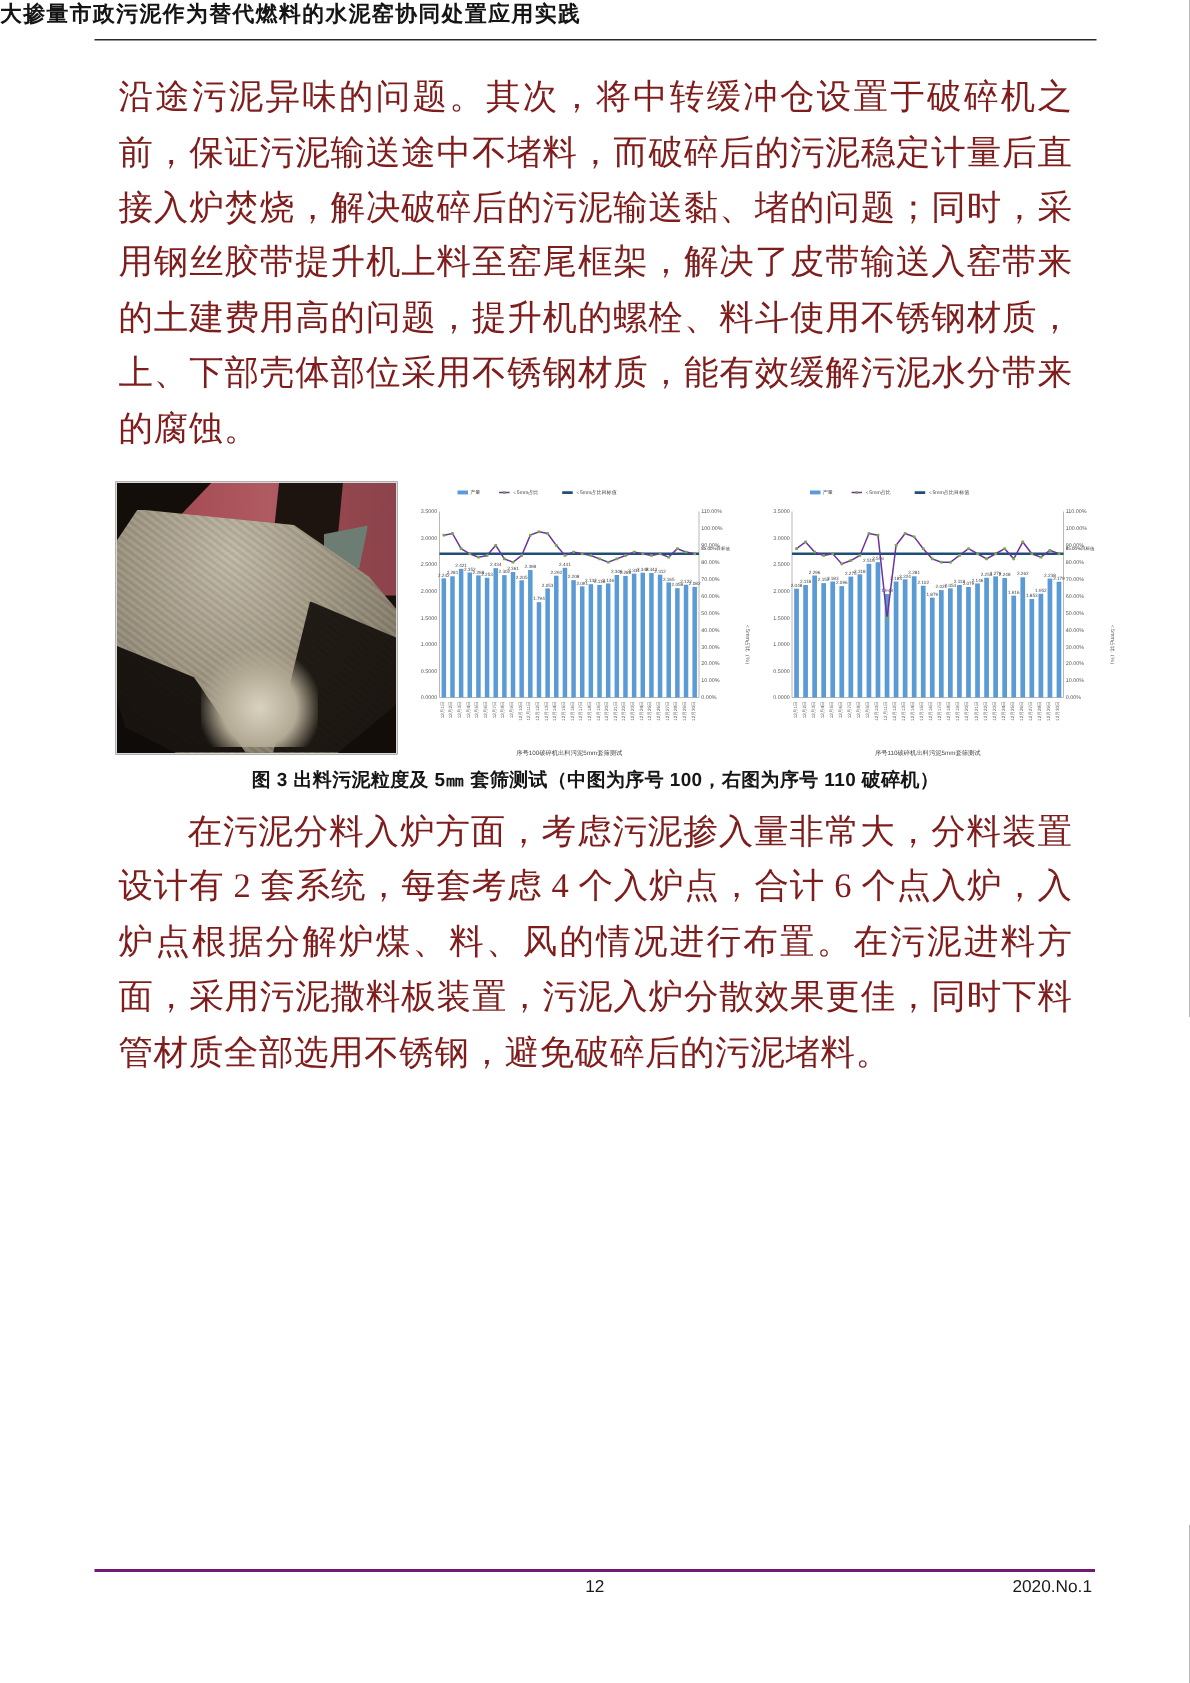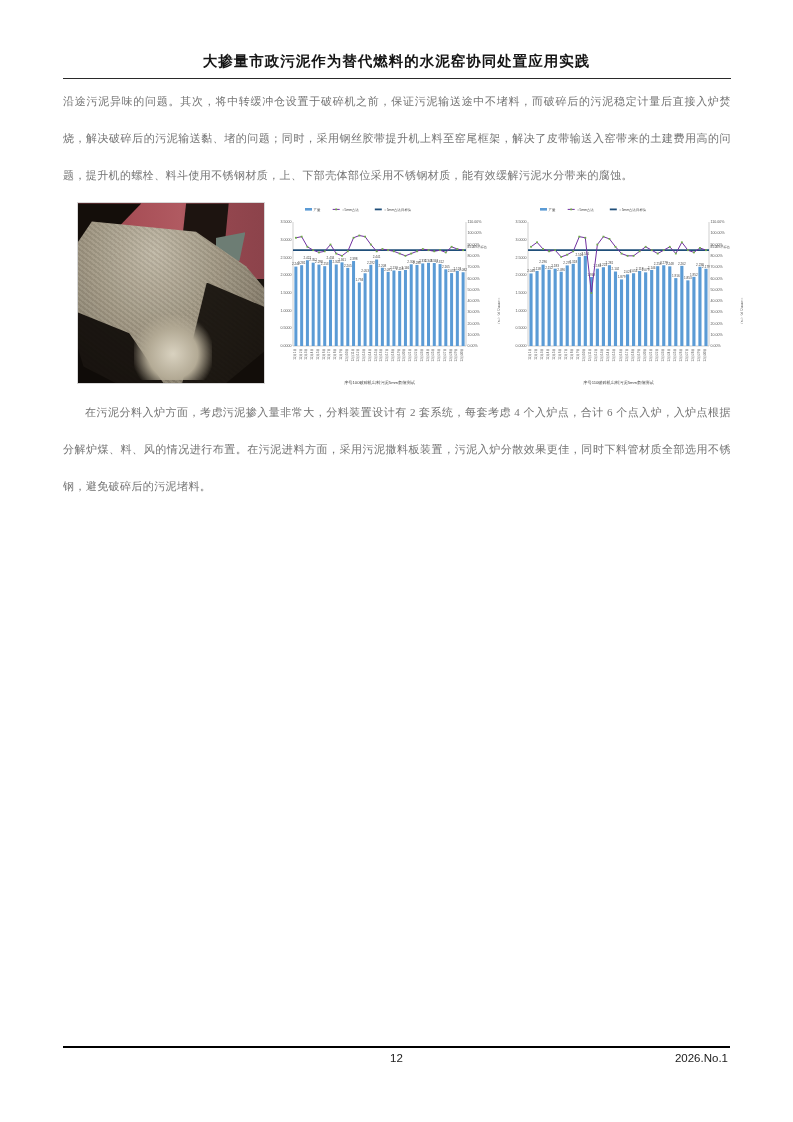--- a/index.html
+++ b/index.html
@@ -5,33 +5,33 @@
   html,body{margin:0;padding:0;background:#888;}
   .page{
     position:relative;
     width:793px;height:1122px;
     margin:0 auto;
     background:#ffffff;
     font-family:"Liberation Serif","DejaVu Serif",serif;
     color:#111;
     overflow:hidden;
   }
-  .header{padding-top:52px;text-align:center;}
+  .header{text-align:left;}
   .header-title{
     font-size:14.5px;font-weight:bold;letter-spacing:1px;color:#151515;
   }
   .header-rule{
     width:668px;margin:7px auto 0 auto;border:0;border-top:1.6px solid #2a2a2a;height:0;
   }
   .body-text{padding:4px 62px 0 63px;}
   .para{
-    margin:0;
-    font-size:11px;line-height:36.8px;
+    margin:16px;
+    font-size:23px;line-height:36.8px;
     text-align:justify;text-justify:inter-ideograph;
-    letter-spacing:0.4px;color:#737373;
+    letter-spacing:0.4px;color:#7f1d1d;
   }
   .para.indent{text-indent:2em;}
   .figure-row{
     display:flex;align-items:stretch;gap:5px;
     margin:9px 0 0 14px;height:184px;
   }
   
   .photo{
     position:relative;width:186px;height:180px;flex:0 0 auto;
     background:#18120d;overflow:hidden;border:1px solid #d8d8d8;
@@ -61,21 +61,21 @@
   .chart.c110{width:238px;height:184px;}
   .caption{
     margin-top:7px;text-align:center;
     font-family:"Liberation Sans","DejaVu Sans",sans-serif;
     font-size:12.6px;font-weight:bold;color:#161616;letter-spacing:0.3px;
   }
   .after-figure{margin-top:8px;}
   
   .footer{
     position:absolute;left:63px;top:1046px;width:667px;
-    border-top:2px solid #000000;
+    border-top:2px solid #701a75;
     font-family:"Liberation Sans","DejaVu Sans",sans-serif;
     font-size:11.5px;color:#1a1a1a;height:24px;
   }
   .footer .page-num{position:absolute;left:50%;top:4px;transform:translateX(-50%);}
   .footer .issue{position:absolute;right:2px;top:4px;}
 </style>
 </head>
 <body>
 
 <div class="page">
@@ -408,22 +408,23 @@
             <line x1="62.7" y1="7.4" x2="69.7" y2="7.4" stroke="#7030A0" stroke-width="1"></line>
             <rect x="65.3" y="6.5" width="1.8" height="1.8" fill="#70AD47"></rect>
             <text x="71.2" y="8.6" font-size="3.4" fill="#444" font-family="Liberation Sans, sans-serif">＜5mm占比</text>
             <line x1="104.80000000000001" y1="7.4" x2="111.80000000000001" y2="7.4" stroke="#1F4E79" stroke-width="1.8"></line>
             <text x="113.30000000000001" y="8.6" font-size="3.4" fill="#444" font-family="Liberation Sans, sans-serif">＜5mm占比目标值</text>
             <text x="113.5" y="182" font-size="4.2" text-anchor="middle" fill="#444" font-family="Liberation Sans, sans-serif">序号110破碎机出料污泥5mm套筛测试</text>
             <text x="235.5" y="109.28" font-size="3.6" text-anchor="middle" fill="#555" font-family="Liberation Sans, sans-serif" transform="rotate(90 235.5 109.28)">＜5mm占比（%）</text>
           </svg></div>
     </div>
 
+    <div class="caption">图 3 出料污泥粒度及 5㎜ 套筛测试（中图为序号 100，右图为序号 110 破碎机）</div>
 
     <p class="para indent after-figure">在污泥分料入炉方面，考虑污泥掺入量非常大，分料装置设计有 2 套系统，每套考虑 4 个入炉点，合计 6 个点入炉，入炉点根据分解炉煤、料、风的情况进行布置。在污泥进料方面，采用污泥撒料板装置，污泥入炉分散效果更佳，同时下料管材质全部选用不锈钢，避免破碎后的污泥堵料。</p>
   </div>
 
   <div class="footer">
     <span class="page-num">12</span>
-    <span class="issue">2026.No.1</span>
+    <span class="issue">2020.No.1</span>
   </div>
 
 </div>
 
 </body></html>

